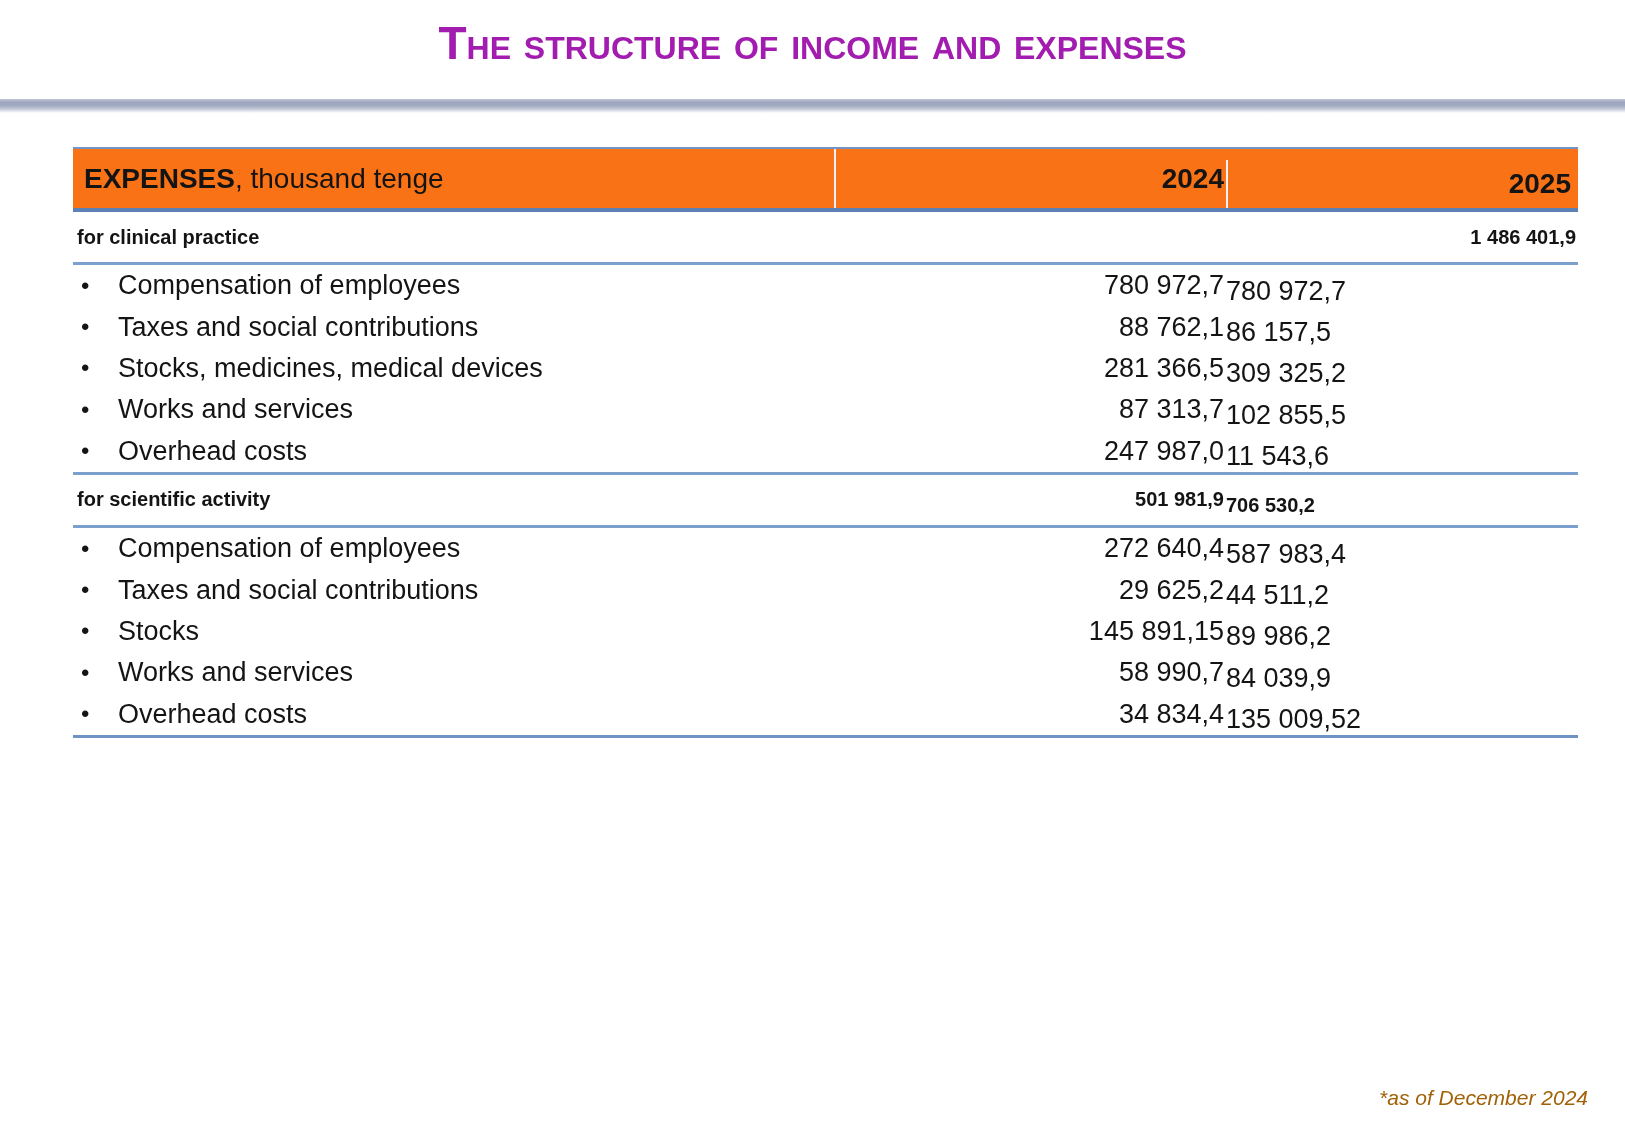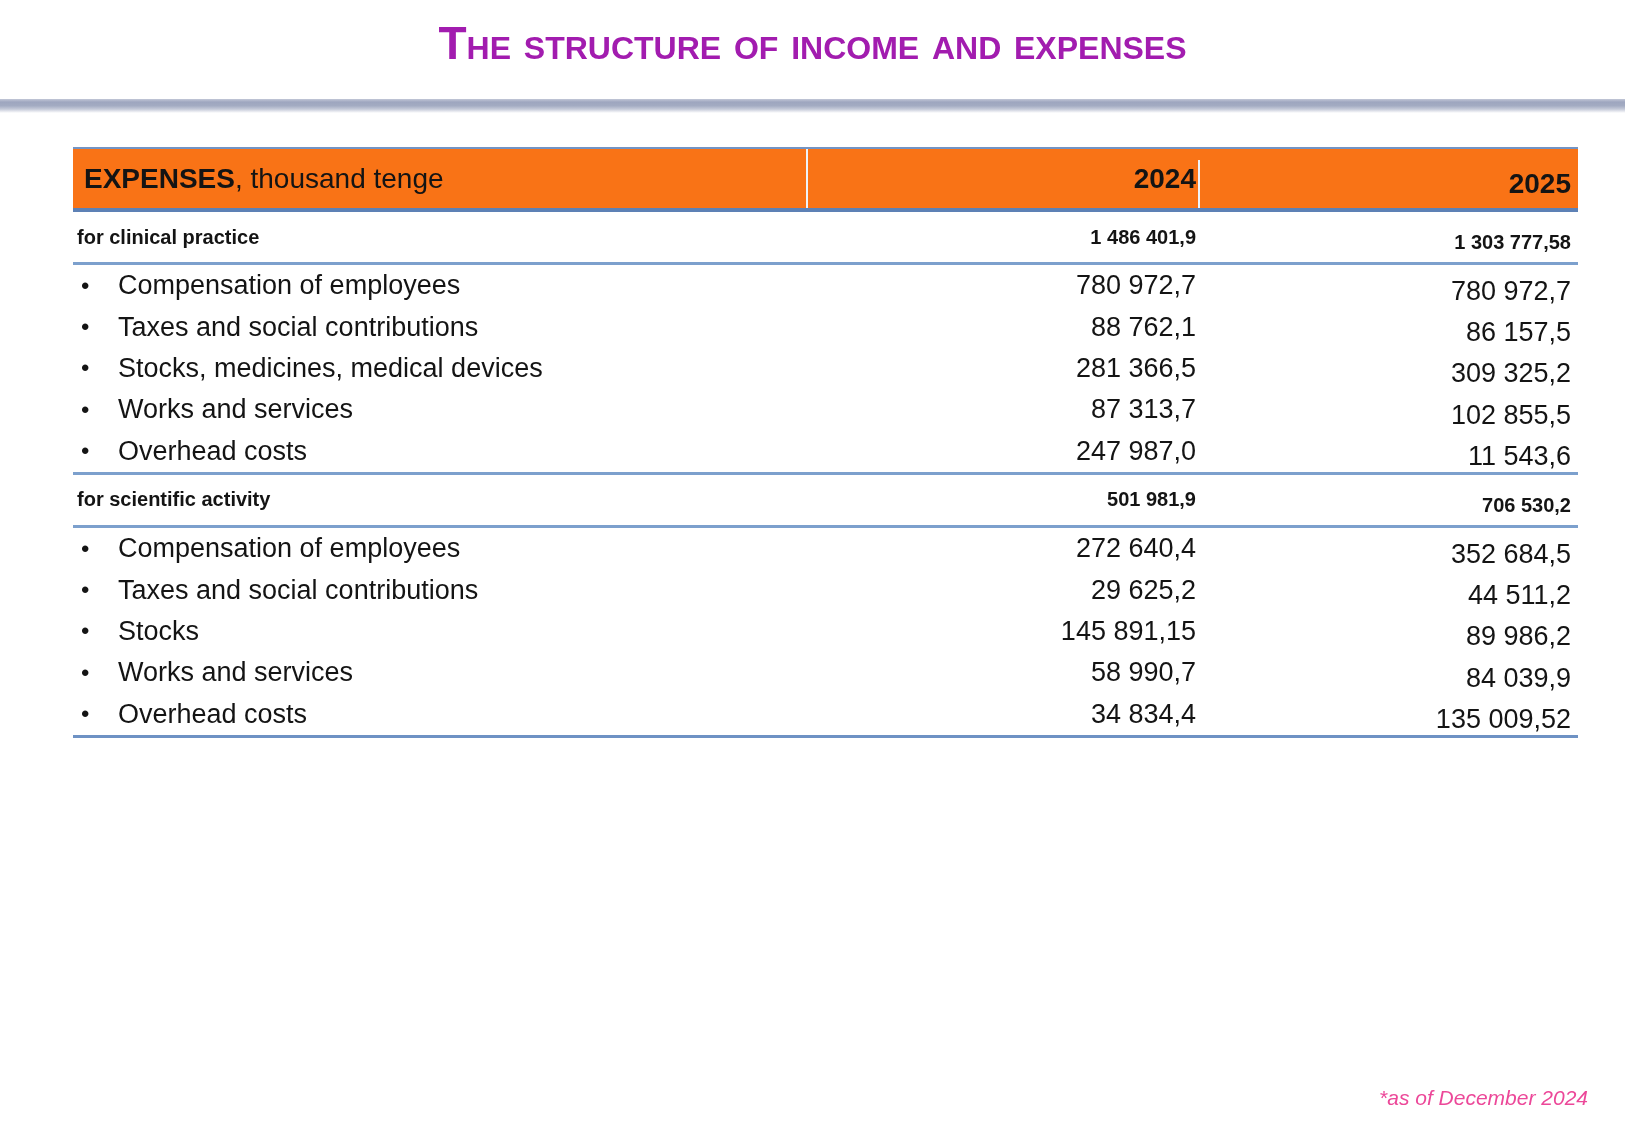--- a/index.html
+++ b/index.html
@@ -41,21 +41,21 @@
   .expense-table {
     position: absolute;
     left: 73px;
     top: 147px;
     width: 1505px;
     font-size: 27px;
   }
   .row { display: flex; align-items: center; }
   .c-label { flex: 1 1 auto; min-width: 0; }
   .c-y24 { width: 392px; text-align: right; padding-right: 2px; }
-  .c-y25 { width: 380px; text-align: right; padding-right: 7px; margin-top: 11px; }
+  .c-y25 { width: 352px; text-align: left; padding-right: 7px; margin-top: 11px; }
 
   .tbl-header {
     height: 65px;
     background: #f97316;
     border-top: 2px solid #7394c4;
     border-bottom: 4px solid #5d81b5;
     font-weight: bold;
     font-size: 28px;
   }
   .tbl-header .c-label { padding-left: 11px; font-weight: normal; }
@@ -85,21 +85,21 @@
     line-height: 1;
   }
 
   
   .footnote {
     position: absolute;
     right: 37px;
     top: 1086px;
     font-size: 21px;
     font-style: italic;
-    color: #ec4899;
+    color: #a16207;
   }
 </style>
 </head>
 <body>
 
 <div class="slide">
 
   <div class="title">The structure of income and expenses</div>
   <div class="title-divider"></div>
 
@@ -109,21 +109,20 @@
       <div class="c-label">
         <span class="hdr-bold">EXPENSES</span><span>, thousand tenge</span>
       </div>
       <div class="c-y24">2024</div>
       <div class="c-y25">2025</div>
     </div>
 
     <div class="row section-row">
       <div class="c-label">for clinical practice</div>
       <div class="c-y24">1 486 401,9</div>
-      <div class="c-y25">1 303 777,58</div>
     </div>
 
     <div class="items">
       <div class="row">
         <div class="c-label item-label">
             <span class="bullet">•</span>
             <span>Compensation of employees</span>
           </div>
         <div class="c-y24">780 972,7</div>
         <div class="c-y25">780 972,7</div>
@@ -168,21 +167,21 @@
       <div class="c-y25">706 530,2</div>
     </div>
 
     <div class="items last">
       <div class="row">
         <div class="c-label item-label">
             <span class="bullet">•</span>
             <span>Compensation of employees</span>
           </div>
         <div class="c-y24">272 640,4</div>
-        <div class="c-y25">352 684,5</div>
+        <div class="c-y25">587 983,4</div>
       </div>
       <div class="row">
         <div class="c-label item-label">
             <span class="bullet">•</span>
             <span>Taxes and social contributions</span>
           </div>
         <div class="c-y24">29 625,2</div>
         <div class="c-y25">44 511,2</div>
       </div>
       <div class="row">

